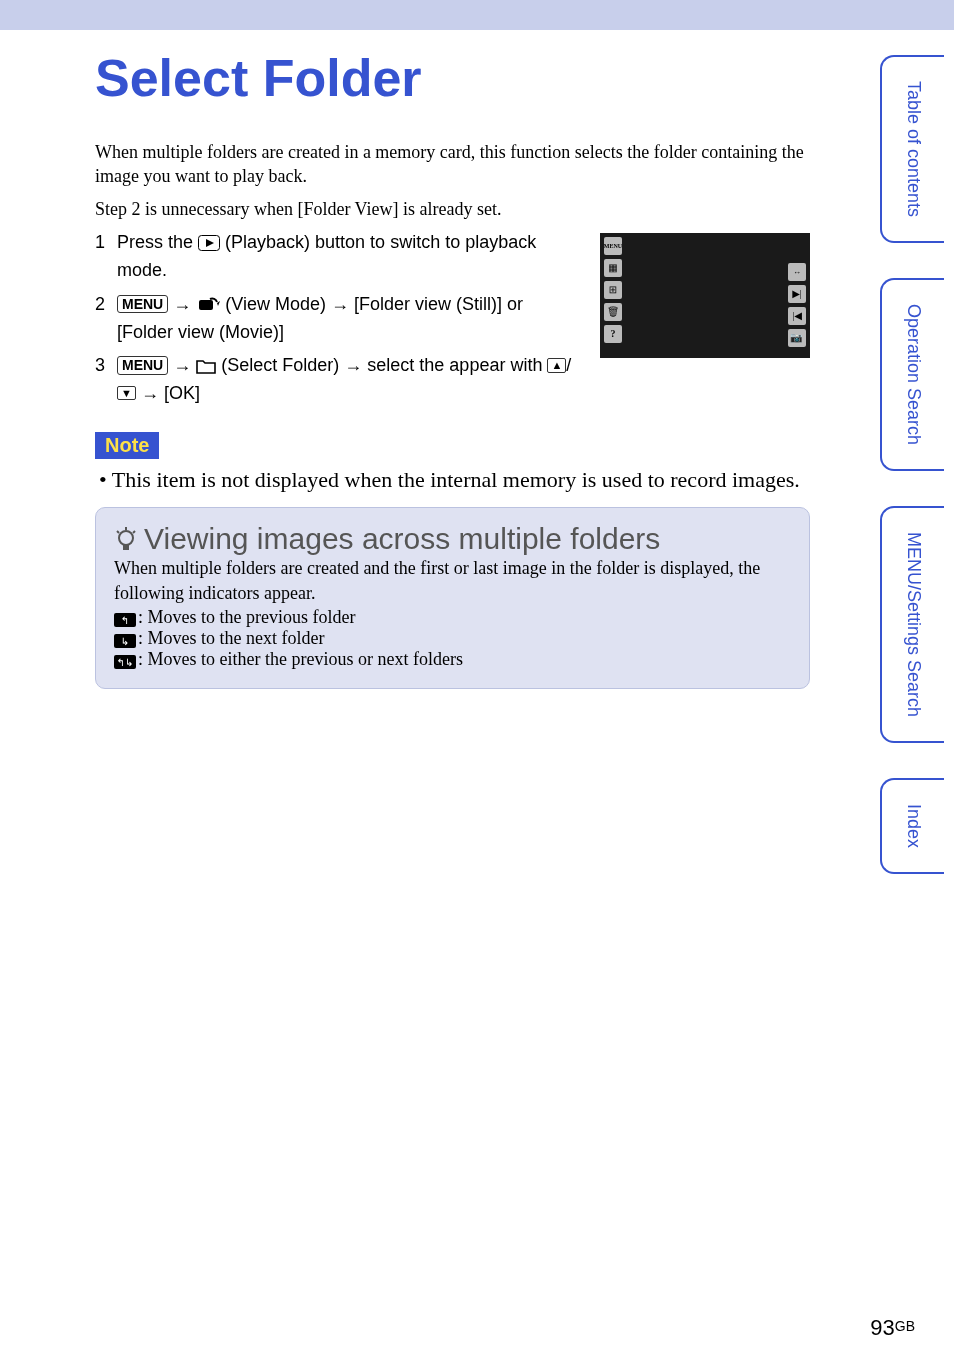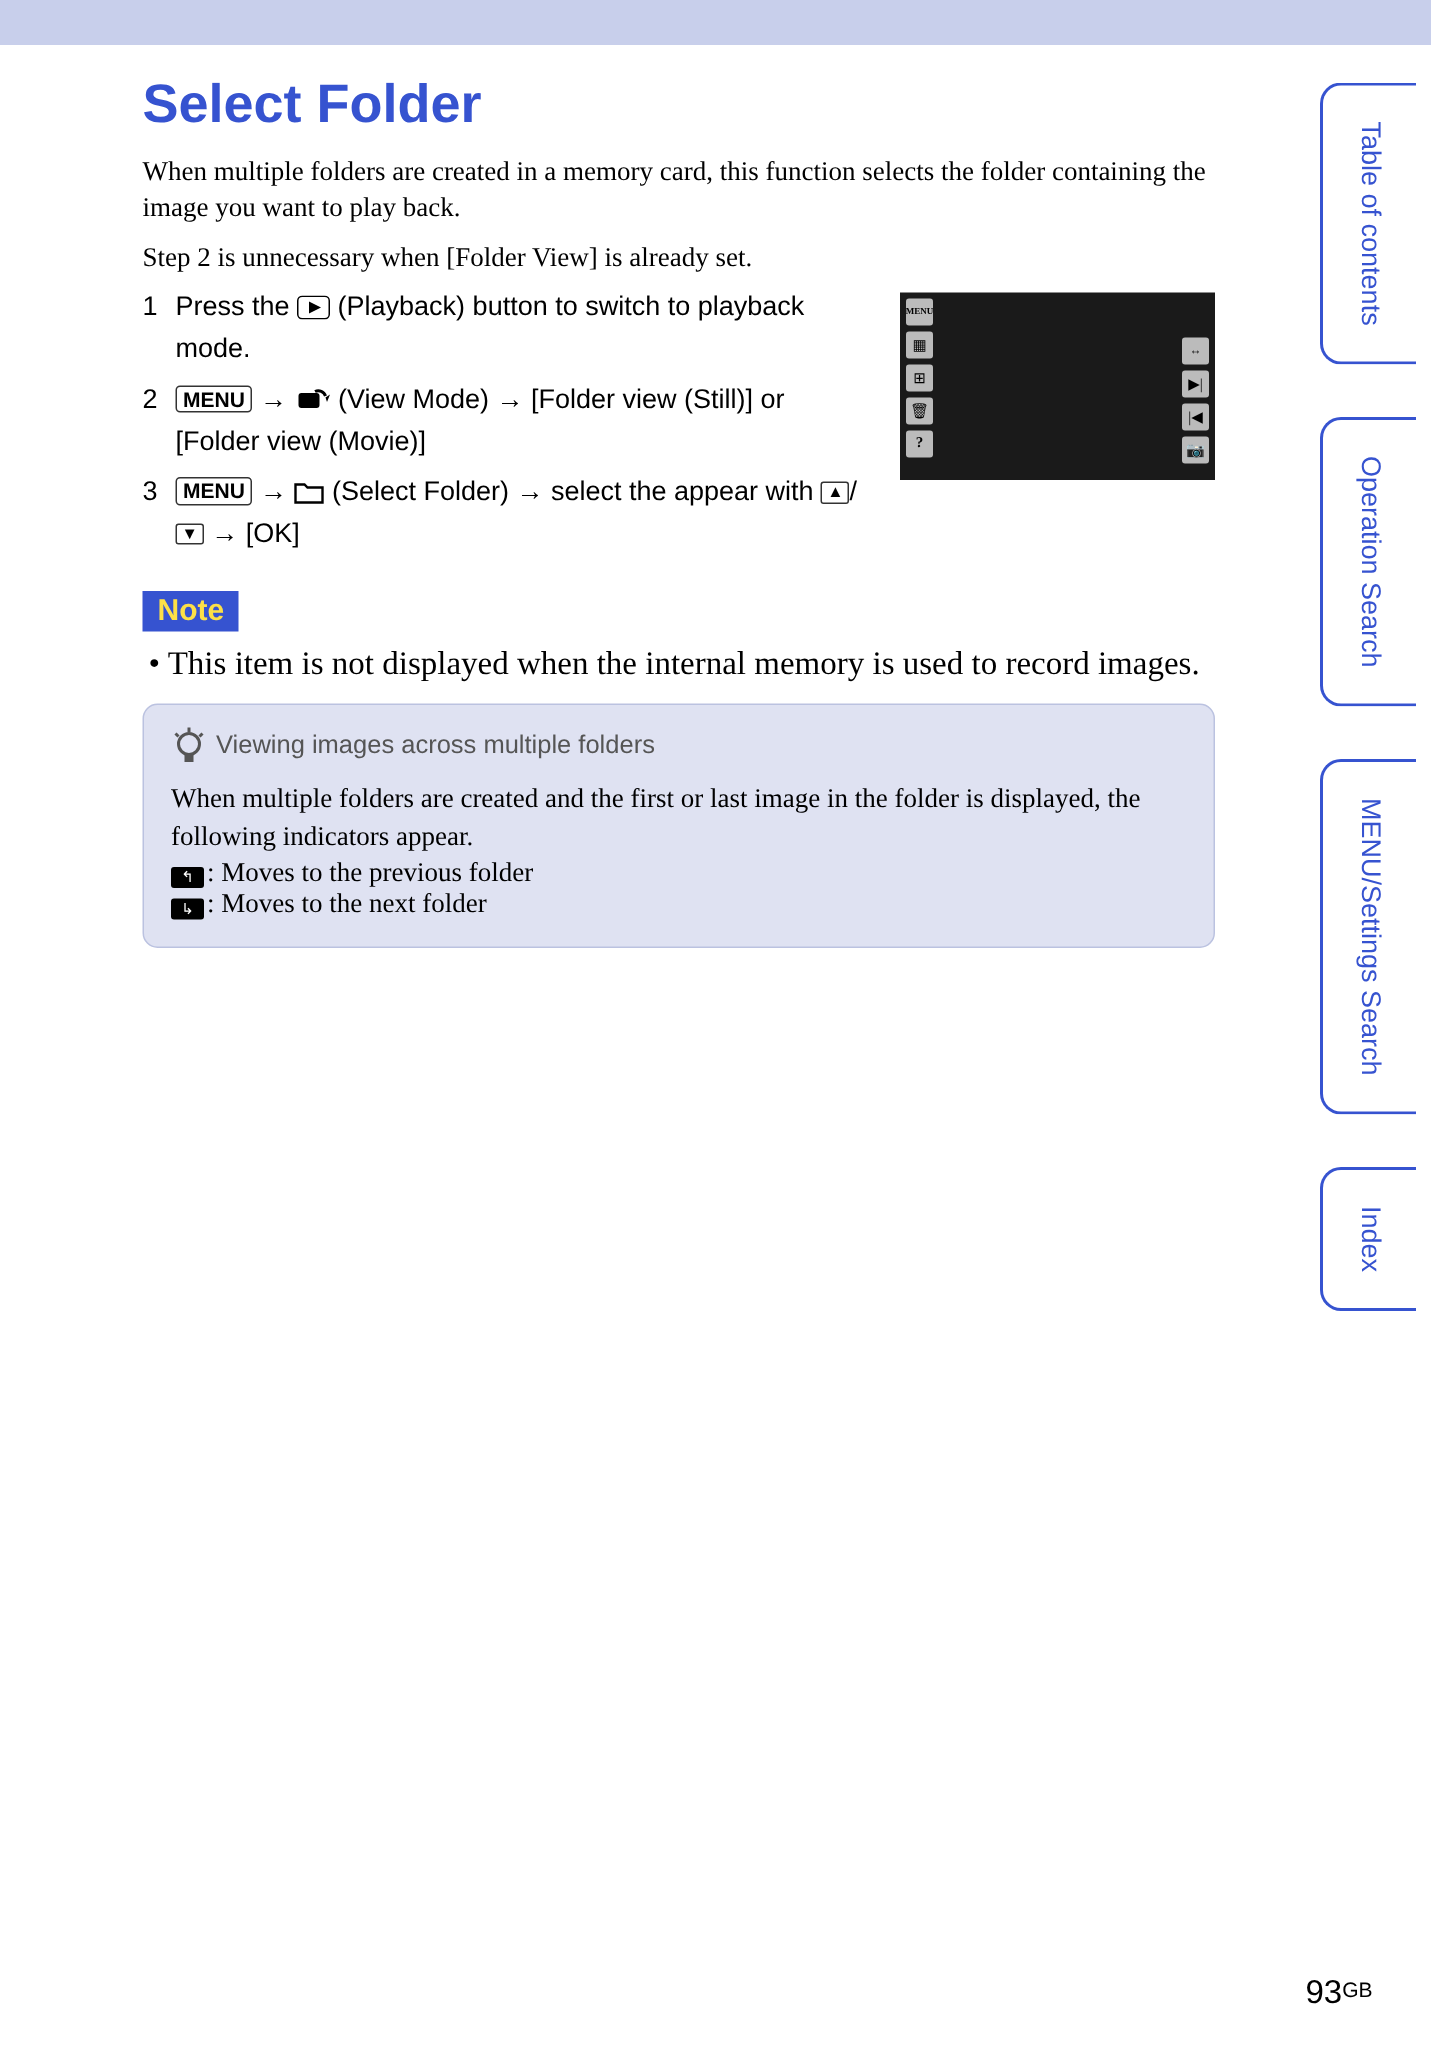--- a/index.html
+++ b/index.html
@@ -1,33 +1,33 @@
 <!DOCTYPE html>
 <html><head>
 <meta charset="utf-8">
 <style>
   * { box-sizing: border-box; margin: 0; padding: 0; }
   body { font-family: "Times New Roman", serif; background: #fff; width: 954px; height: 1369px; position: relative; }
   .top-bar { background: #c8cfeb; height: 30px; width: 100%; }
   .content { padding: 18px 30px 0 95px; width: 840px; }
-  h1 { color: #3653d0; font-family: Arial, sans-serif; font-size: 36px; font-weight: bold; margin-bottom: 12px; }
+  h1 { color: #3653d0; font-family: Arial, sans-serif; font-size: 52px; font-weight: bold; margin-bottom: 32px; }
   .intro { font-size: 18px; line-height: 1.35; margin-bottom: 8px; }
   .steps-row { display: flex; gap: 20px; align-items: flex-start; margin-top: 6px; }
   .steps { font-family: Arial, sans-serif; font-size: 18px; line-height: 1.55; flex: 1; }
   .step { display: flex; margin-bottom: 6px; }
   .step-num { width: 22px; flex-shrink: 0; }
   .step-text { flex: 1; }
   .screenshot { width: 210px; height: 125px; background: #1a1a1a; position: relative; flex-shrink: 0; margin-top: 4px; }
   .scr-left { position: absolute; left: 4px; top: 4px; display: flex; flex-direction: column; gap: 4px; }
   .scr-right { position: absolute; right: 4px; top: 30px; display: flex; flex-direction: column; gap: 4px; }
   .scr-ico { width: 18px; height: 18px; background: #bbb; border-radius: 2px; display:flex; align-items:center; justify-content:center; font-size:10px; color:#000; }
   .note-label { display: inline-block; background: #3653d0; color: #fde047; font-family: Arial, sans-serif; font-weight: bold; padding: 2px 10px; font-size: 20px; margin-top: 18px; }
   .note-text { font-size: 22px; margin-top: 8px; margin-left: 4px; }
   .tip-box { background: #dfe2f2; border: 1px solid #bbc2e0; border-radius: 10px; margin-top: 14px; padding: 14px 18px 18px 18px; }
-  .tip-title { font-family: Arial, sans-serif; font-size: 17px; color: #555; display: flex; align-items: center; gap: 6px; margin-bottom: 10px; }
+  .tip-title { font-family: Arial, sans-serif; font-size: 30px; color: #555; display: flex; align-items: center; gap: 6px; }
   .tip-body { font-size: 18px; line-height: 1.4; }
   .tip-li { font-size: 18px; }
   .btn-box { display: inline-block; border: 1px solid #333; border-radius: 3px; padding: 0 4px; font-size: 14px; font-weight: bold; font-family: Arial, sans-serif; vertical-align: 1px; line-height:1.2; }
   .small-btn { display: inline-block; border: 1px solid #333; border-radius: 2px; padding: 0 3px; font-size: 11px; vertical-align: 2px; line-height:1.1; }
   .ind { display:inline-flex; width:22px; height:14px; background:#000; color:#fff; border-radius:2px; font-size:10px; align-items:center; justify-content:center; vertical-align:-1px; margin-right:2px;}
   .side-tabs { position: absolute; right: 10px; top: 55px; display: flex; flex-direction: column; gap: 35px; }
   .tab { width: 64px; border: 2px solid #3653d0; border-right: none; border-radius: 14px 0 0 14px; display: flex; align-items: center; justify-content: center; writing-mode: vertical-rl; text-orientation: mixed; font-family: Arial, sans-serif; font-size: 18px; color: #3653d0; text-align: center; cursor: pointer; background:#fff; padding: 24px 6px; line-height:1.1; }
   .footer { position: absolute; bottom: 28px; right: 39px; font-family: Arial, sans-serif; font-size: 22px; }
   .footer-sup { font-size: 14px; vertical-align: 4px; }
   svg.inline-ico { vertical-align: -3px; }
@@ -106,20 +106,21 @@
           <line x1="12" y1="1" x2="12" y2="4" stroke="#555" stroke-width="2"></line>
           <line x1="3" y1="5" x2="5" y2="7" stroke="#555" stroke-width="2"></line>
           <line x1="21" y1="5" x2="19" y2="7" stroke="#555" stroke-width="2"></line>
           <rect x="9" y="19" width="6" height="5" fill="#555"></rect>
         </svg>
       <span>Viewing images across multiple folders</span>
     </div>
     <p class="tip-body">When multiple folders are created and the first or last image in the folder is displayed, the following indicators appear.</p>
     <p class="tip-li"><span class="ind">↰</span><span>: Moves to the previous folder</span></p>
     <p class="tip-li"><span class="ind">↳</span><span>: Moves to the next folder</span></p>
+    <p class="tip-li"><span class="ind">↰↳</span><span>: Moves to either the previous or next folders</span></p>
   </div>
 </div>
 
 <div class="side-tabs">
   <div class="tab">Table of contents</div>
   <div class="tab">Operation Search</div>
   <div class="tab">MENU/Settings Search</div>
   <div class="tab">Index</div>
 </div>
 

